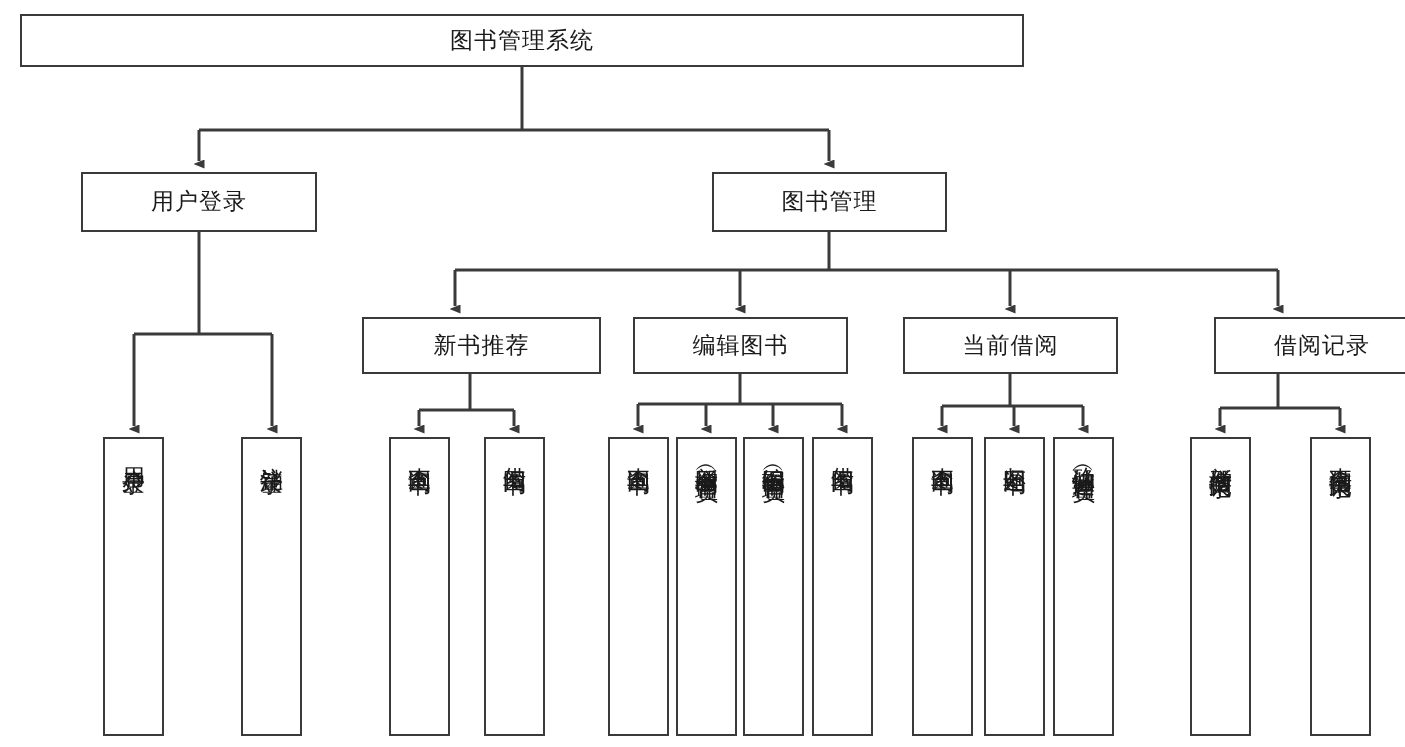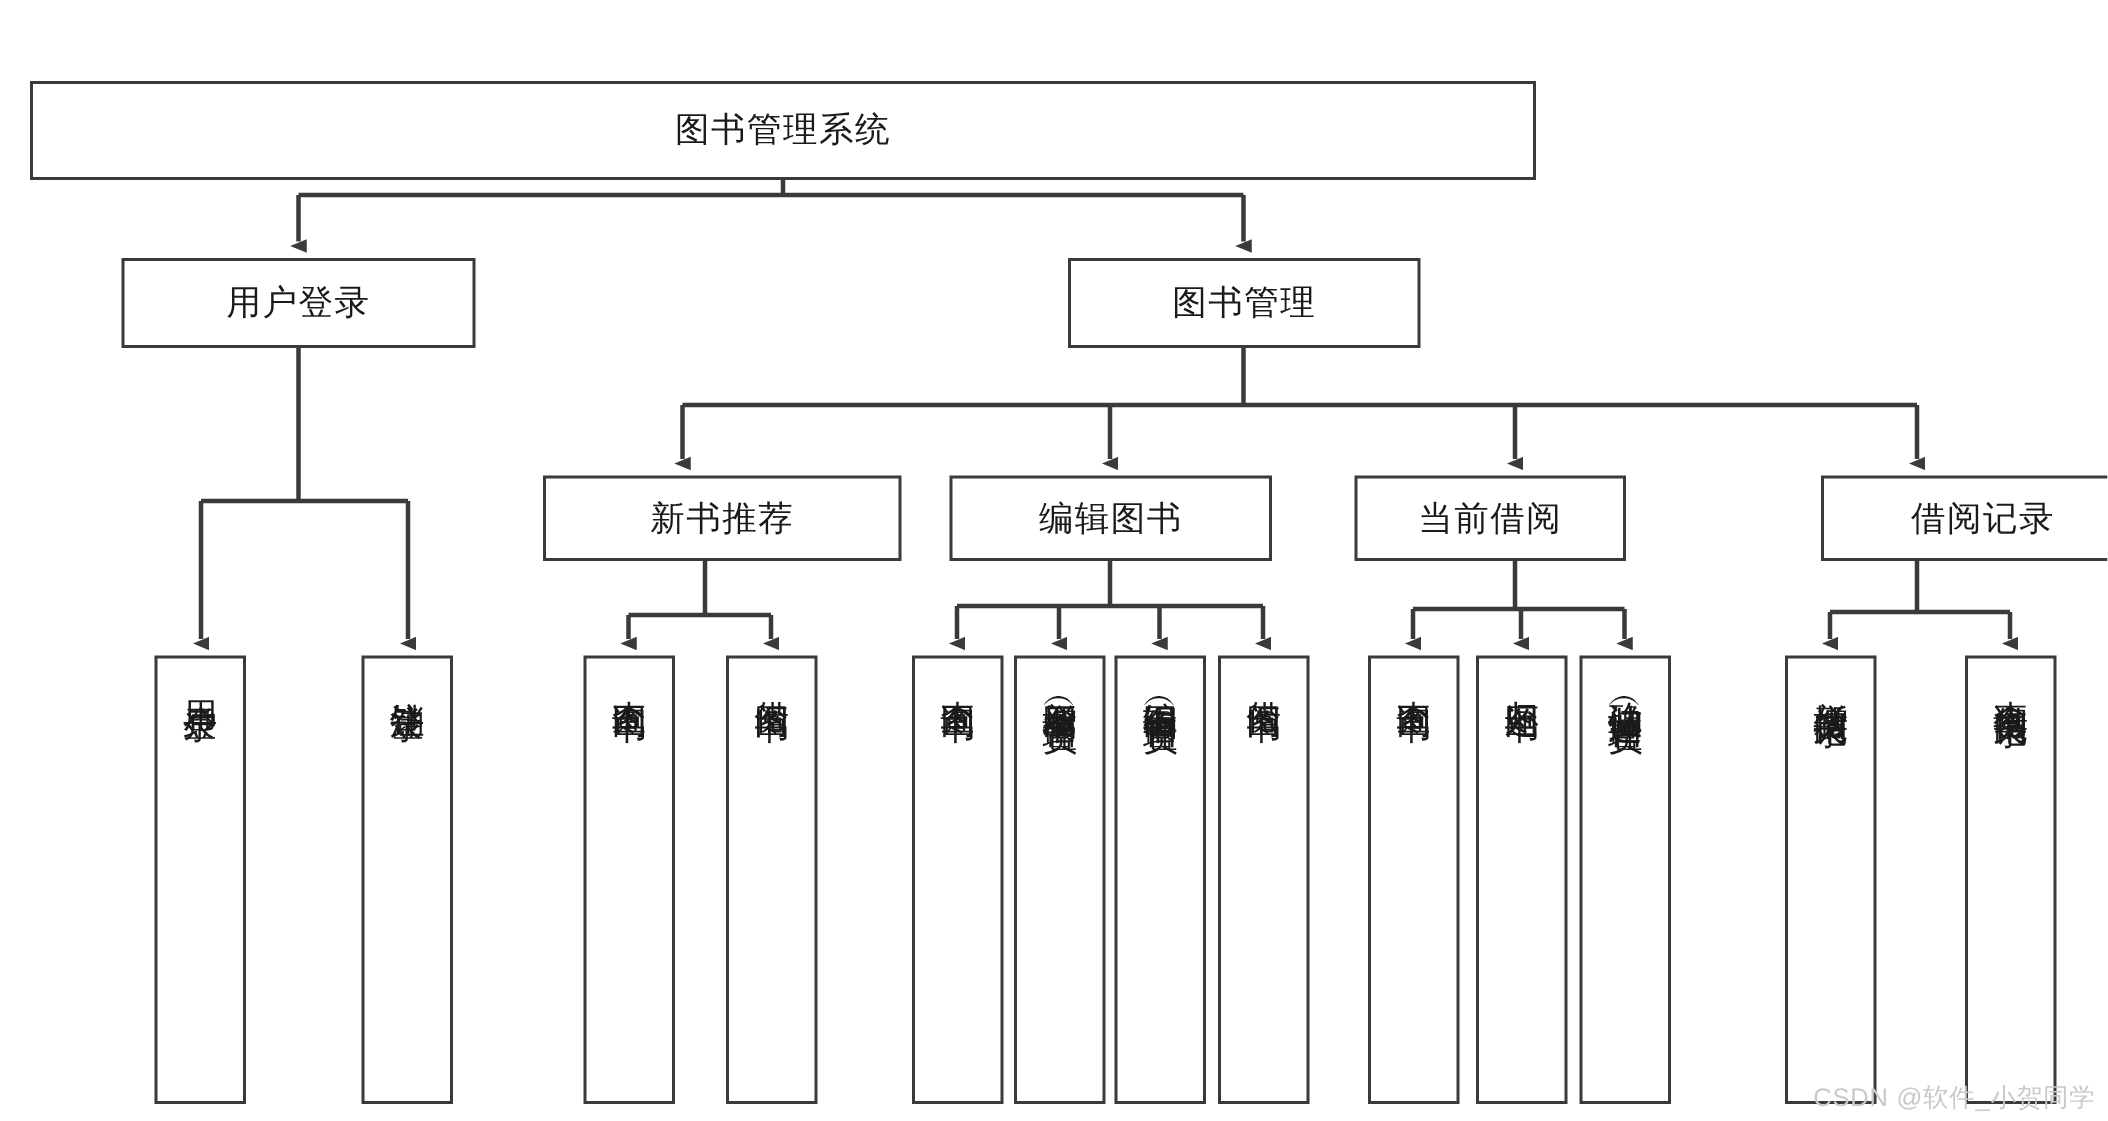--- a/index.html
+++ b/index.html
@@ -106,40 +106,40 @@
         <path d="M942,406 L942,426" marker-end="url(#arrow)"></path>
         <path d="M1014,406 L1014,426" marker-end="url(#arrow)"></path>
         <path d="M1083,406 L1083,426" marker-end="url(#arrow)"></path>
         <path d="M1278,374 L1278,408"></path>
         <path d="M1220,408 L1340,408"></path>
         <path d="M1220,408 L1220,426" marker-end="url(#arrow)"></path>
         <path d="M1340,408 L1340,426" marker-end="url(#arrow)"></path>
       </g>
   </svg>
 
-  <div class="node node-h" style="left:20px; top:14px; width:1004px; height:66px;margin-top:40px;">
+  <div class="node node-h" style="left:20px; top:14px; width:1004px; height:53px;">
     <span>图书管理系统</span>
   </div>
 
   <div id="level2-layer">
       <div class="node node-h" style="left: 81px; top: 172px; width: 236px; height: 60px;">
         <span>用户登录</span>
       </div>
       <div class="node node-h" style="left: 712px; top: 172px; width: 235px; height: 60px;">
         <span>图书管理</span>
       </div>
     </div>
   <div id="level3-layer">
       <div class="node node-h" style="left: 362px; top: 317px; width: 239px; height: 57px;">
         <span>新书推荐</span>
       </div>
       <div class="node node-h" style="left: 633px; top: 317px; width: 215px; height: 57px;">
         <span>编辑图书</span>
       </div>
-      <div class="node node-h" style="left: 903px; top: 317px; width: 181px; height: 57px;">
+      <div class="node node-h" style="left: 903px; top: 317px; width: 215px; height: 57px;">
         <span>当前借阅</span>
       </div>
       <div class="node node-h" style="left: 1171px; top: 317px; width: 216px; height: 57px; margin-left: 43px;">
         <span>借阅记录</span>
       </div>
     </div>
   <div id="leaf-layer">
       <div class="node node-v" style="left: 103px; top: 437px; width: 61px; height: 299px;">
         <span class="vtext">用户登录</span>
       </div>
@@ -174,14 +174,13 @@
         <span class="vtext">确认归还（管理员）</span>
       </div>
       <div class="node node-v" style="left: 1190px; top: 437px; width: 61px; height: 299px;">
         <span class="vtext">新增借阅记录</span>
       </div>
       <div class="node node-v" style="left: 1310px; top: 437px; width: 61px; height: 299px;">
         <span class="vtext">查询借阅记录</span>
       </div>
     </div>
 
-  <div class="watermark">CSDN @软件_小贺同学</div>
 </div>
 
 </body></html>

